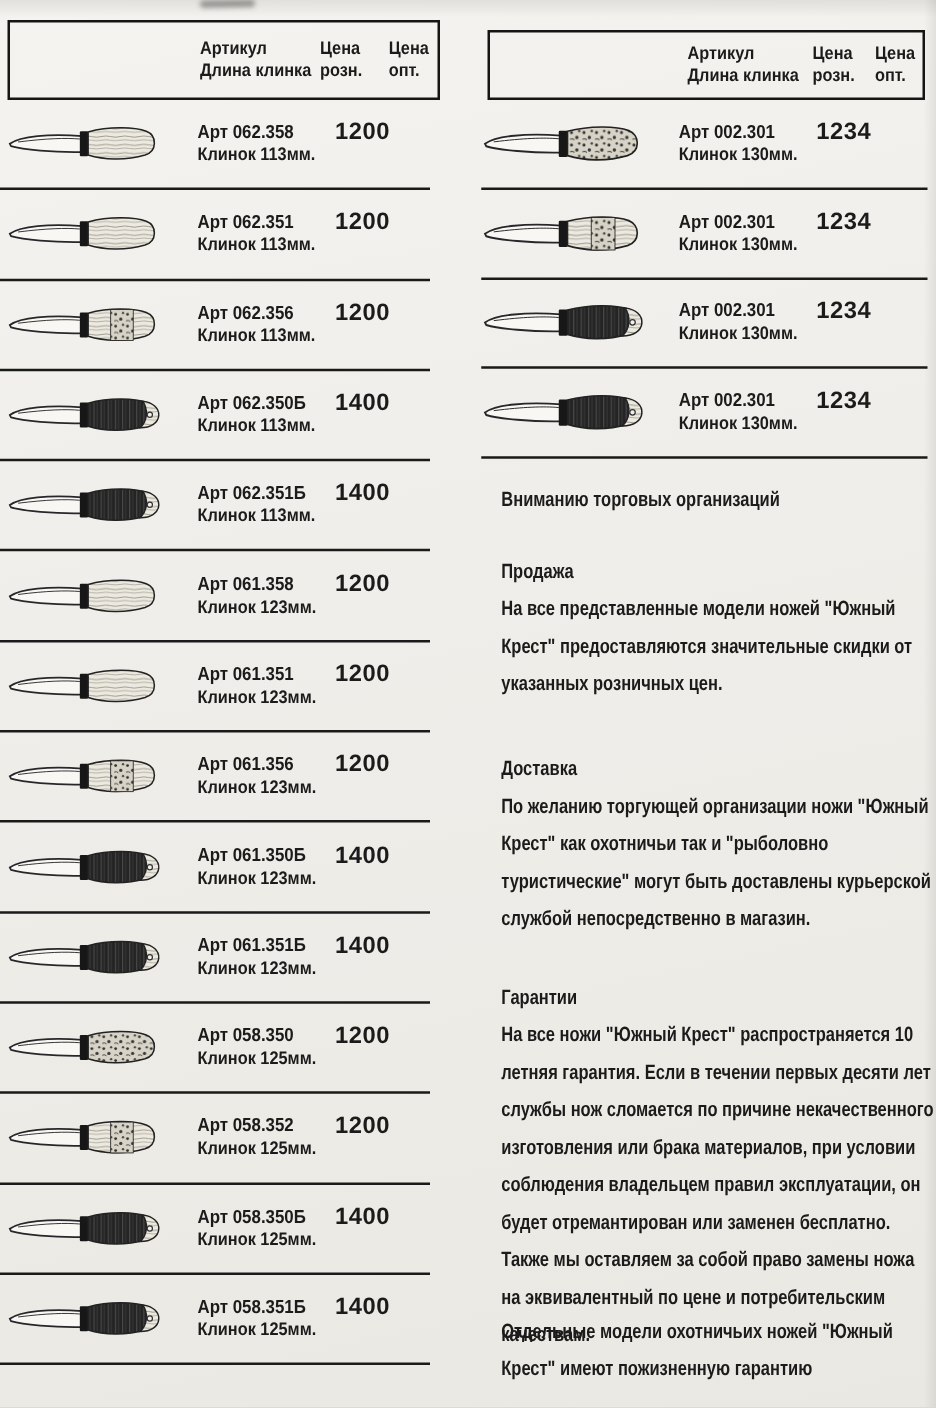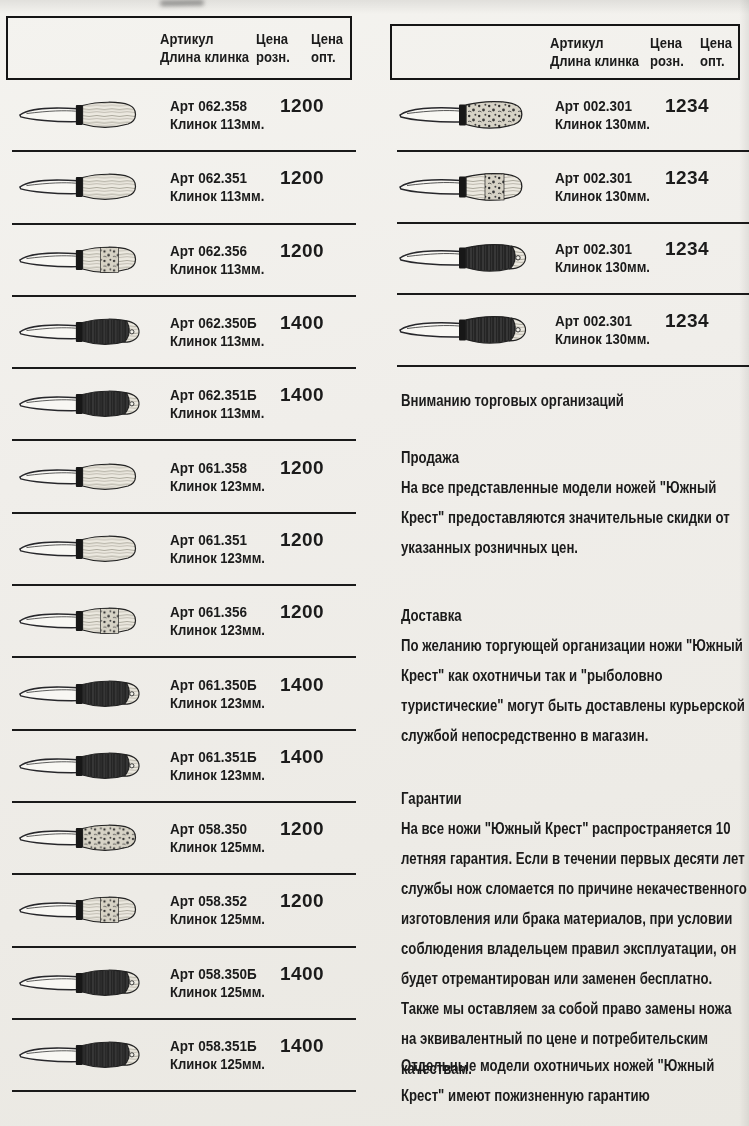--- a/index.html
+++ b/index.html
@@ -48,21 +48,21 @@
   }
   .hcell span{display:block;}
   .h-art{left:152px;}
   .h-retail{left:248px;}
   .h-opt{left:303px;}
   .col-right .h-art{left:158px;}
   .col-right .h-retail{left:258px;}
   .col-right .h-opt{left:308px;}
 
   
-  .rows{position:absolute;left:12px;}
+  .rows{position:absolute;left:0;}
   .col-left .rows{top:80px;width:344px;}
   .col-right .rows{top:80px;width:357px;}
   .row{position:relative;border-bottom:2.3px solid #1a1a1a;}
   .col-left .row{height:70.3px;}
   .col-right .row{height:69.8px;text-decoration:underline;}
 
   .knife{position:absolute;left:5px;top:50%;transform:translateY(-50%);width:150px;height:46px;}
   .col-right .knife{left:0;width:158px;}
   .knife svg{display:block;width:100%;height:100%;}
 

